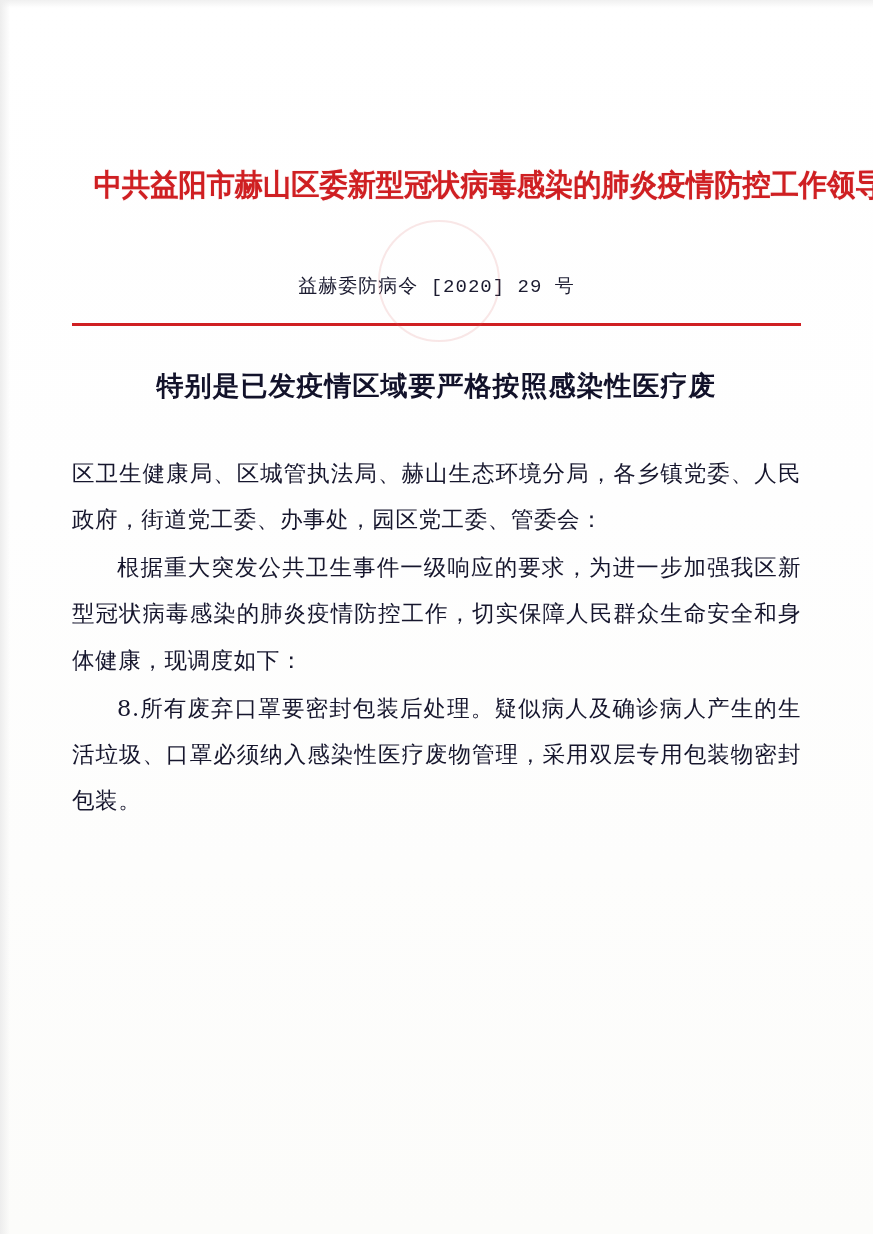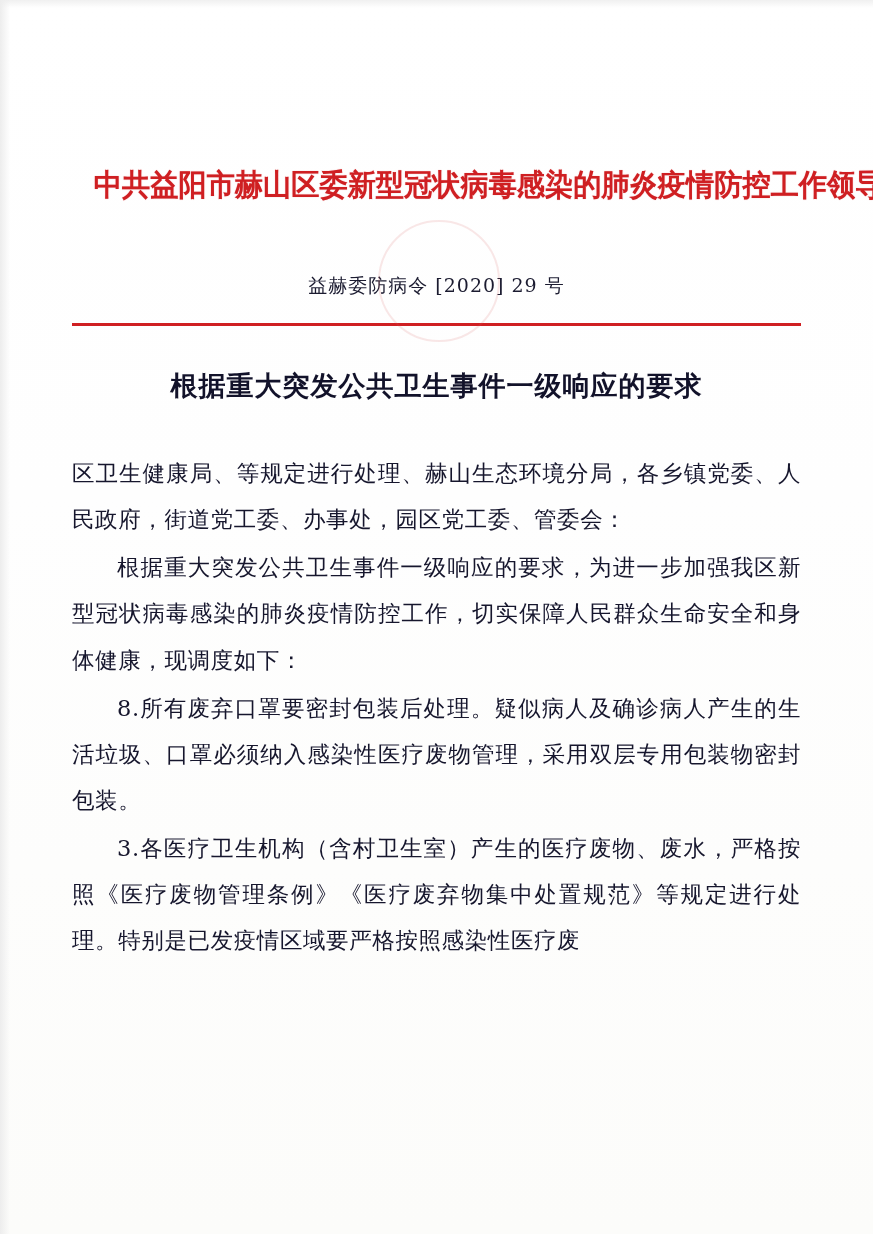--- a/index.html
+++ b/index.html
@@ -66,20 +66,21 @@
     pointer-events: none;
   }
 
   
   .docnum {
     margin-top: 72px;
     text-align: center;
     font-size: 19px;
     letter-spacing: 1px;
     color: #1b1b30;
+    font-family: Liberation Mono, monospace;
   }
 
   
   .red-rule {
     margin-top: 24px;
     height: 3px;
     background: #cf1f22;
     width: 100%;
   }
 
@@ -139,23 +140,22 @@
 
     <div class="masthead">
       <div class="seal"></div>
       <div class="masthead-title">中共益阳市赫山区委新型冠状病毒感染的肺炎疫情防控工作领导小组文件</div>
     </div>
 
     <div class="docnum">益赫委防病令 [2020] 29 号</div>
 
     <div class="red-rule"></div>
 
-    <div class="doc-title">根据重大突发公共卫生事件一级响应的要求</div>
+    <div class="doc-title">特别是已发疫情区域要严格按照感染性医疗废</div>
 
     <div class="body-text">
-      <p>区卫生健康局、等规定进行处理、赫山生态环境分局，各乡镇党委、人民政府，街道党工委、办事处，园区党工委、管委会：</p>
+      <p>区卫生健康局、区城管执法局、赫山生态环境分局，各乡镇党委、人民政府，街道党工委、办事处，园区党工委、管委会：</p>
       <p class="indent">根据重大突发公共卫生事件一级响应的要求，为进一步加强我区新型冠状病毒感染的肺炎疫情防控工作，切实保障人民群众生命安全和身体健康，现调度如下：</p>
       <p class="indent">8.所有废弃口罩要密封包装后处理。疑似病人及确诊病人产生的生活垃圾、口罩必须纳入感染性医疗废物管理，采用双层专用包装物密封包装。</p>
-      <p class="indent cut-bottom">3.各医疗卫生机构（含村卫生室）产生的医疗废物、废水，严格按照《医疗废物管理条例》《医疗废弃物集中处置规范》等规定进行处理。特别是已发疫情区域要严格按照感染性医疗废</p>
     </div>
 
   </div>
 </div>
 
 </body></html>

